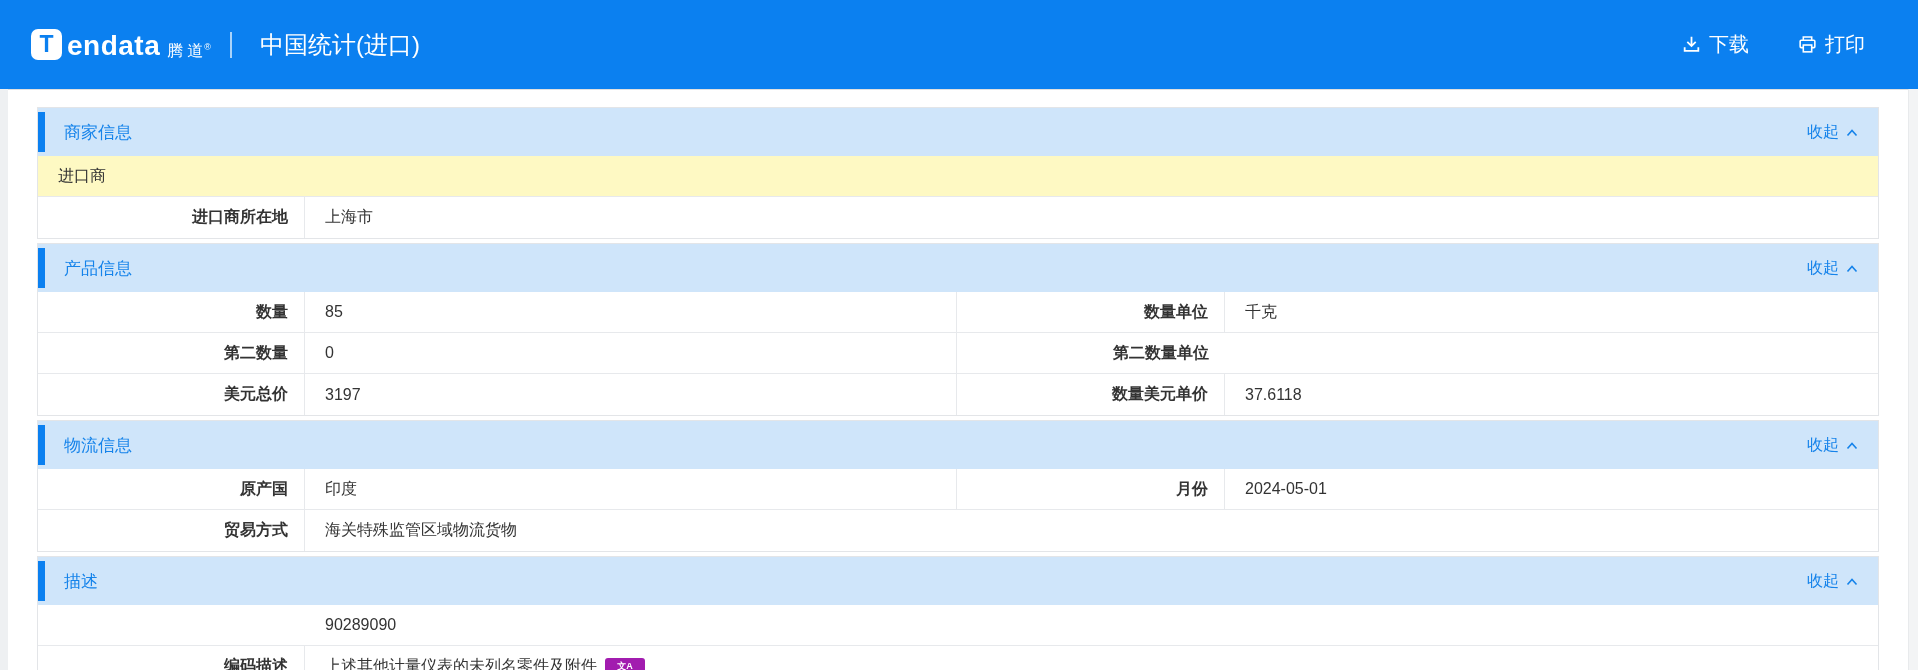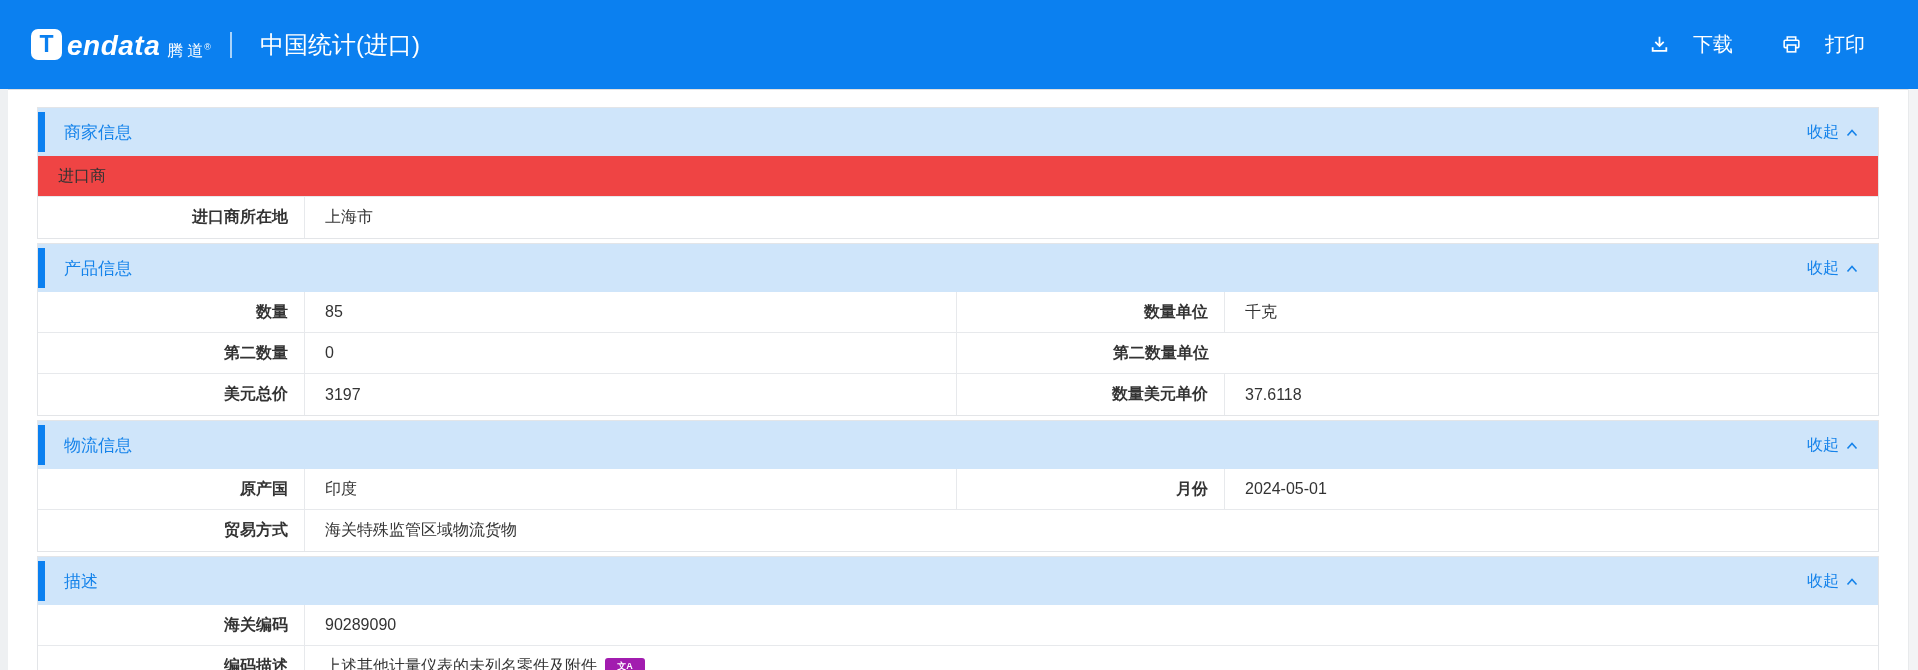--- a/index.html
+++ b/index.html
@@ -13,27 +13,27 @@
   *{box-sizing:border-box;margin:0;padding:0;}
   html,body{width:1918px;height:670px;overflow:hidden;background:#fff;
     font-family:"Liberation Sans","DejaVu Sans",sans-serif;color:var(--text);}
 
   
   .topbar{position:absolute;left:0;top:0;width:1918px;height:89px;background:var(--header-bg);
     display:flex;align-items:center;padding:0 53px 0 31px;box-shadow:0 1px 0 rgba(0,0,0,.12);}
   .brand{display:flex;align-items:flex-end;}
   .logo-box{width:31px;height:31px;background:#fff;border-radius:7px;display:flex;align-items:center;
     justify-content:center;color:var(--header-bg);font-weight:bold;font-size:23px;margin-right:5px;align-self:center;}
-  .wordmark{color:#fff;font-weight:bold;font-size:28px;letter-spacing:.5px;line-height:1;font-style:italic;}
+  .wordmark{color:#fff;font-weight:bold;font-size:28px;letter-spacing:.5px;line-height:1;}
   .brand-cn{color:#fff;font-size:16px;margin-left:7px;letter-spacing:4px;line-height:1.2;}
   .regmark{color:#fff;font-size:9px;vertical-align:top;position:relative;top:-8px;left:-3px;}
   .h-divider{width:2px;height:26px;background:rgba(255,255,255,.65);margin:0 28px 0 16px;}
   .page-title{color:#fff;font-size:24px;font-weight:400;line-height:1;}
   .top-actions{margin-left:auto;display:flex;align-items:center;gap:48px;}
-  .top-btn{display:flex;align-items:center;gap:23px;color:#fff;font-size:20px;cursor:pointer;text-decoration:none;}
+  .top-btn{display:flex;align-items:center;gap:7px;color:#fff;font-size:20px;cursor:pointer;text-decoration:none;}
   .top-btn svg{display:block;}
 
   
   .left-strip{position:absolute;left:0;top:89px;bottom:0;width:8px;background:#eef0f2;}
   .right-strip{position:absolute;right:0;top:89px;bottom:0;width:10px;background:#f3f4f5;border-left:1px solid #e8eaec;}
 
   
   .card{position:absolute;left:37px;top:107px;width:1842px;}
   .sec{border:1px solid #e3e5e8;margin-bottom:4px;background:#fff;}
   .sec-h{height:48px;background:var(--section-bg);display:flex;align-items:center;padding-right:20px;}
@@ -43,21 +43,21 @@
     font-size:16px;cursor:pointer;text-decoration:none;}
   .row{display:grid;grid-template-columns:267px 652px 268px 1fr;min-height:41px;border-bottom:1px solid var(--border);}
   .row:last-child{border-bottom:none;}
   .cell{display:flex;align-items:center;font-size:16px;}
   .label{justify-content:flex-end;padding-right:16px;font-weight:bold;border-right:1px solid var(--border);}
   .label.nodiv{border-right:none;}
   .value{padding-left:20px;padding-right:10px;}
   .value.middiv{border-right:1px solid var(--border);}
   .value.span3{grid-column:2 / -1;text-align:center;}
   .text-cell{grid-column:1 / -1;padding-left:20px;}
-  .row.shade{background:#ef4444;}
+  .row.shade{background:#fef9c3;}
   .ticon{width:40px;height:18px;background:#a21caf;border-radius:3px;color:#fff;font-size:9px;
     font-weight:bold;display:inline-flex;align-items:center;justify-content:center;margin-left:8px;
     cursor:pointer;letter-spacing:0;line-height:1;}
 </style>
 </head>
 <body>
 
 <header class="topbar">
   <div class="brand">
     <span class="logo-box">T</span>
@@ -174,21 +174,20 @@
         <span class="accent"></span>
         <span class="sec-title">描述</span>
         <a class="collapse">
           <span>收起</span>
           <span><svg width="12" height="8" viewBox="0 0 12 8">
               <polyline points="1.5,6.5 6,1.5 10.5,6.5" fill="none" stroke="#1583ea" stroke-width="1.6"></polyline>
             </svg></span>
         </a>
       </div>
       <div class="row">
-        <div class="cell label">海关编码</div>
         <div class="cell value span3">
           <span>90289090</span>
         </div>
       </div>
       <div class="row">
         <div class="cell label">编码描述</div>
         <div class="cell value span3">
           <span>上述其他计量仪表的未列名零件及附件</span>
           <span class="ticon">文A</span>
         </div>

